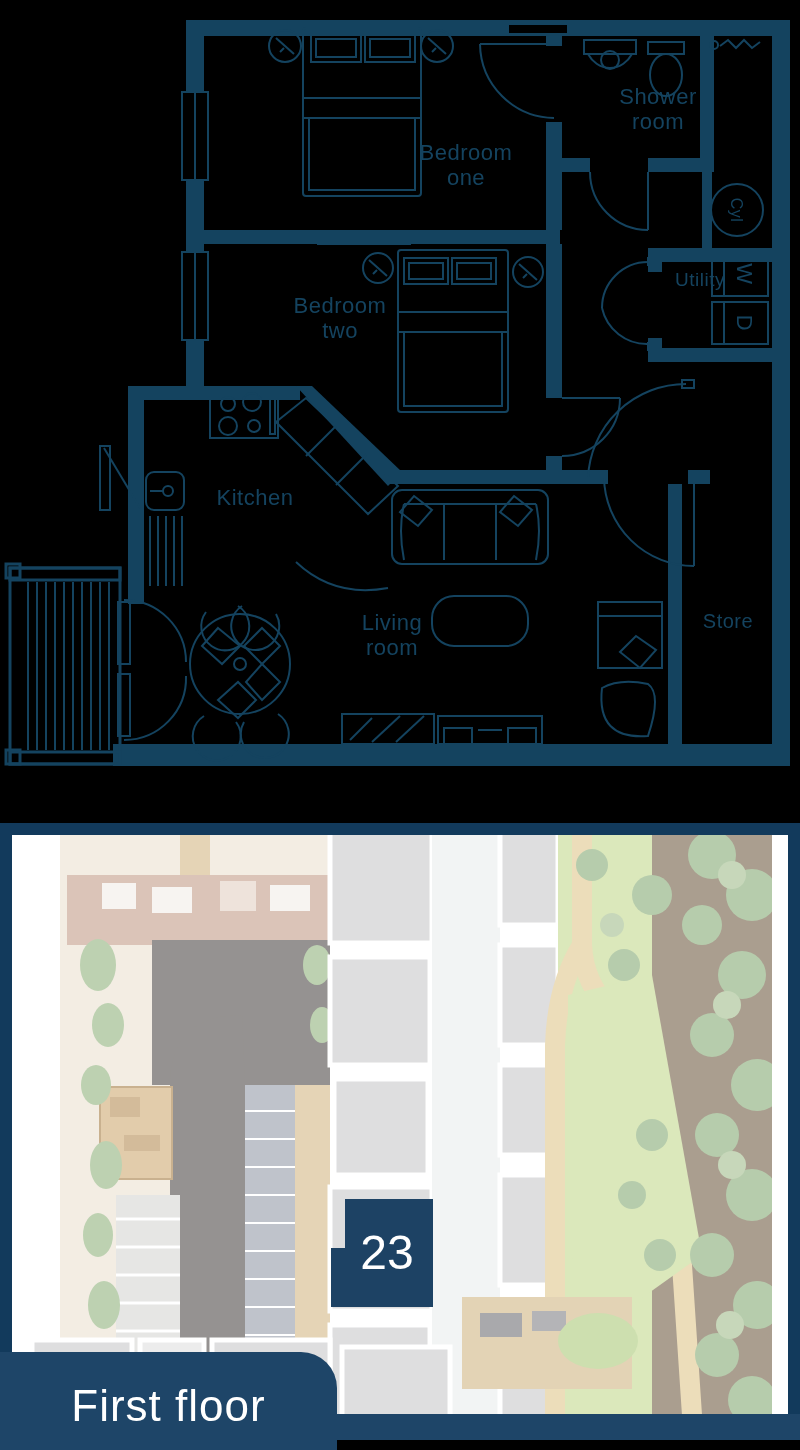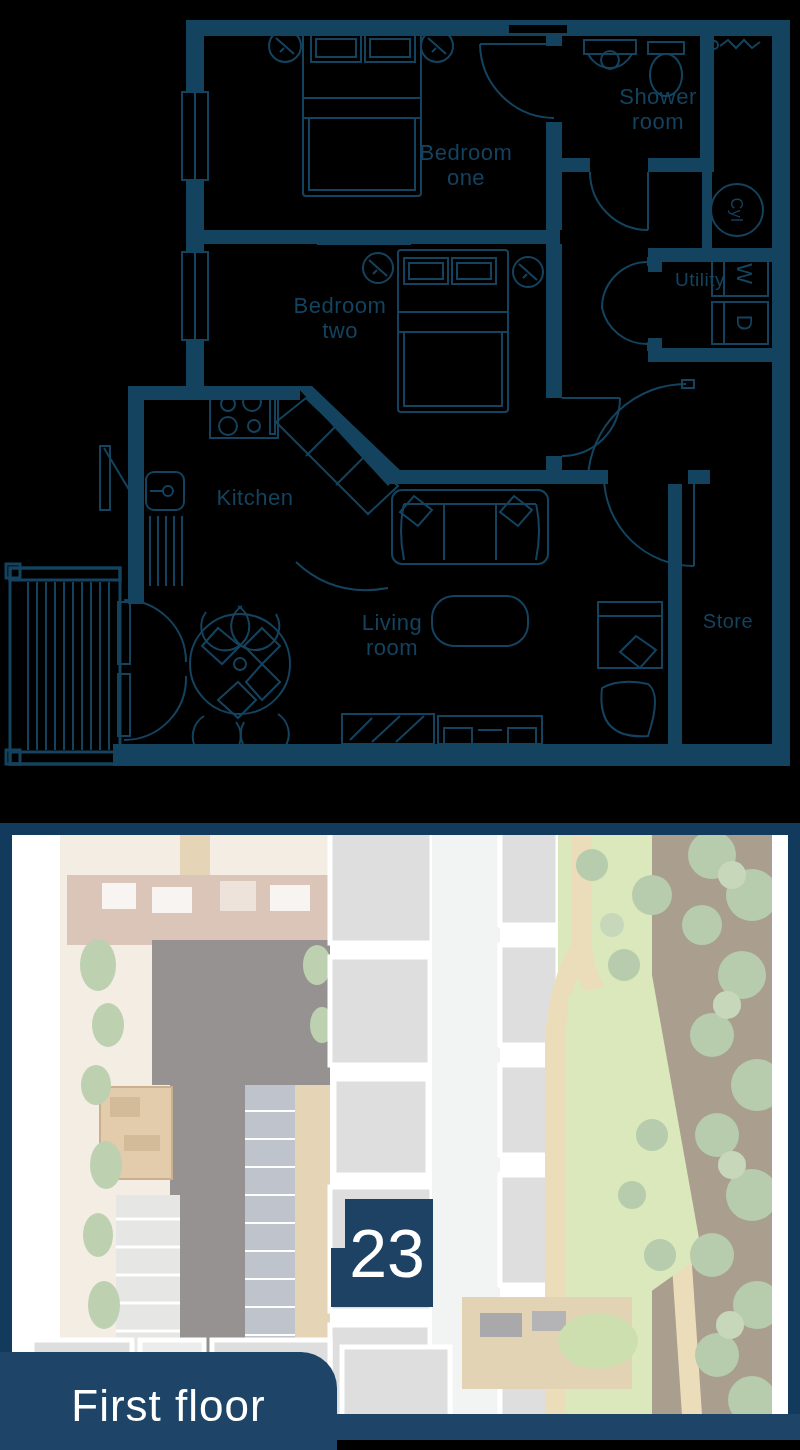--- a/index.html
+++ b/index.html
@@ -4,21 +4,21 @@
 <style>
   html,body{margin:0;padding:0;background:#000;}
   .page{position:relative;width:800px;height:1450px;background:#000;overflow:hidden;
         font-family:"Liberation Sans",sans-serif;}
   
   .siteplan{position:absolute;left:0;top:823px;width:800px;height:617px;background:#123a5c;}
   .siteplan .photo{position:absolute;left:12px;top:12px;width:776px;height:580px;overflow:hidden;}
   .plot-marker{position:absolute;left:331px;top:1199px;width:102px;height:108px;background:#1d4264;
       clip-path:polygon(14px 0,102px 0,102px 108px,0 108px,0 49px,14px 49px);
       display:flex;align-items:center;justify-content:center;}
-  .plot-marker span{color:#fff;font-size:68px;line-height:1;padding-left:10px;
+  .plot-marker span{color:#fff;font-size:48px;line-height:1;padding-left:10px;
       font-family:"Liberation Sans",sans-serif;}
   .floor-tab{position:absolute;left:0;top:1352px;width:337px;height:108px;background:#1e4568;
       border-top-right-radius:36px;display:flex;align-items:center;justify-content:center;}
   .floor-tab span{color:#fff;font-size:44px;letter-spacing:1px;font-family:"Liberation Sans",sans-serif;}
   .bottom-bar{position:absolute;left:0;top:1414px;width:800px;height:26px;background:#1e4568;}
 </style>
 </head>
 <body>
 
 <div class="page">

